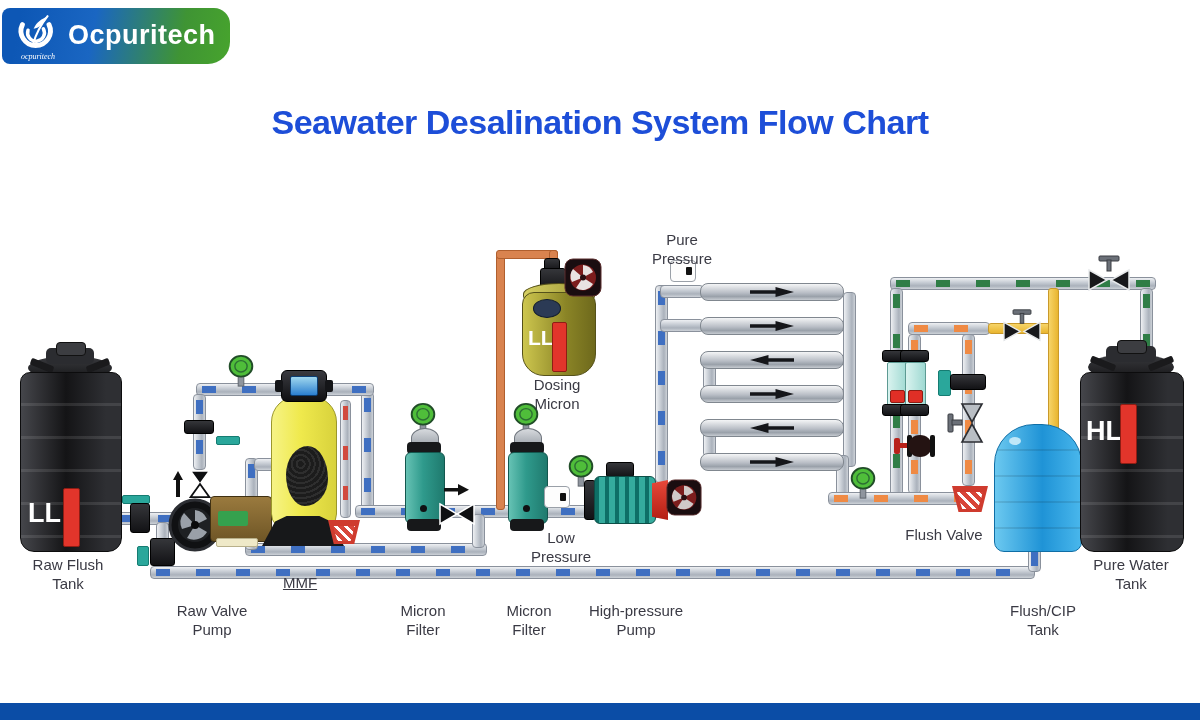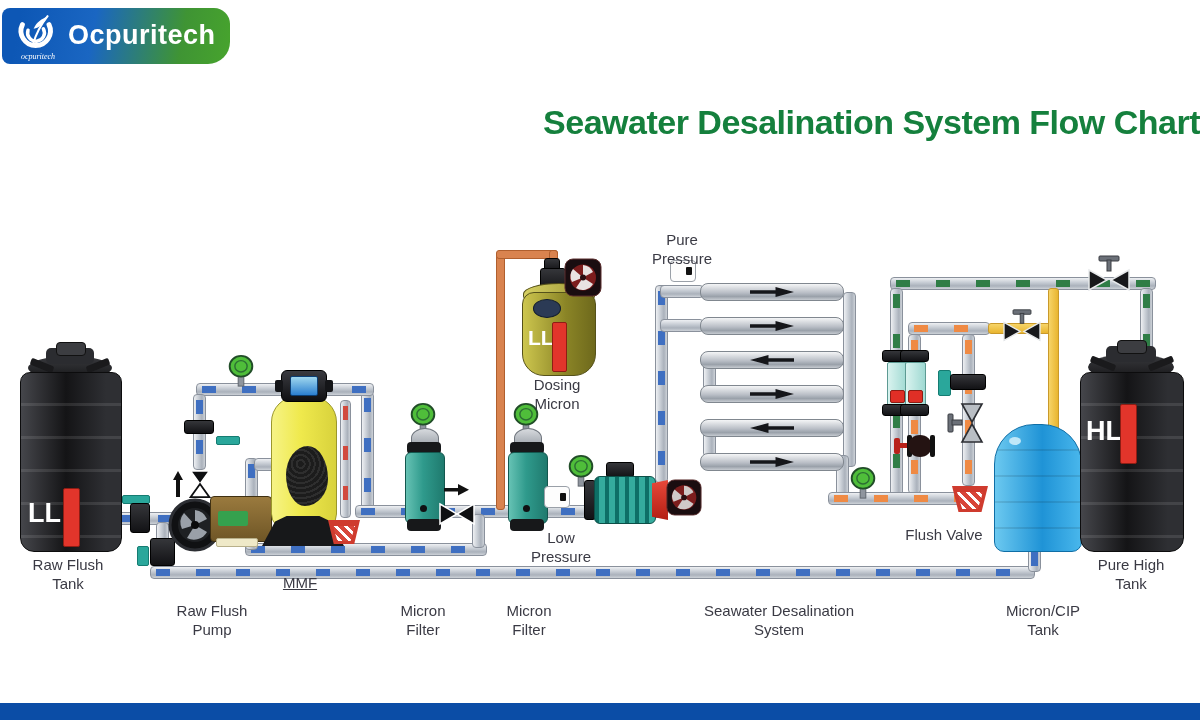--- a/index.html
+++ b/index.html
@@ -8,22 +8,22 @@
   .abs{position:absolute;}
   
   .banner{position:absolute;left:2px;top:8px;width:228px;height:56px;
           background:linear-gradient(100deg,#0d57b5 8%,#1a66c2 40%,#3f9434 78%,#47a42d 100%);
           border-radius:8px 16px 22px 8px;}
   .banner .mark{position:absolute;left:10px;top:4px;width:46px;height:42px;}
   .banner .script{position:absolute;left:6px;top:44px;width:60px;text-align:center;
           font:italic 8px "Liberation Serif",serif;color:#fff;}
   .banner .word{position:absolute;left:66px;top:12px;font-size:27px;font-weight:700;color:#fff;letter-spacing:.5px;}
   
-  .title{position:absolute;left:0;right:0;top:103px;text-align:right;
-         font-size:34px;font-weight:700;color:#15803d;letter-spacing:-.5px;}
+  .title{position:absolute;left:0;right:0;top:103px;text-align:center;
+         font-size:34px;font-weight:700;color:#1d4ed8;letter-spacing:-.5px;}
   .footer{position:absolute;left:0;top:703px;width:1200px;height:17px;background:#0b4da6;}
   
   .lbl{position:absolute;font-size:15px;line-height:1.25;color:#3a3a44;text-align:center;}
   .nowrap{white-space:nowrap;}
   
   .pipe{position:absolute;border:1px solid #8a919c;box-sizing:border-box;}
   .pipe.h{height:13px;border-radius:4px;background:linear-gradient(180deg,#eef0f3,#c3c9d1 45%,#aab1bb 72%,#cdd2d8);}
   .pipe.v{width:13px;border-radius:4px;background:linear-gradient(90deg,#eef0f3,#c3c9d1 45%,#aab1bb 72%,#cdd2d8);}
   .pipe.h::after{content:"";position:absolute;left:5px;right:5px;top:2px;bottom:2px;
        background:repeating-linear-gradient(90deg,var(--dash,transparent) 0 14px,transparent 14px 40px);}
@@ -179,21 +179,21 @@
         <path d="M27 27 L27 12 A15 15 0 0 1 39 21 Z"></path>
         <path d="M27 27 L39 34 A15 15 0 0 1 19 40 Z"></path>
         <path d="M27 27 L14 31 A15 15 0 0 1 16 15 Z"></path>
       </g>
       <circle cx="27" cy="27" r="4" fill="#0a0a0b"></circle>
     </svg>
     <div class="motor-brown" style="left:210px;top:496px;width:60px;height:44px;"></div>
     <div class="abs" style="left:218px;top:511px;width:30px;height:15px;background:#35a14e;border-radius:2px;"></div>
     <div class="abs" style="left:216px;top:538px;width:40px;height:7px;background:#efe9c8;border:1px solid #b8b08a;border-radius:2px;"></div>
   </div>
-  <div class="lbl" style="left:167px;top:602px;width:90px;">Raw Flush Pump</div>
+  <div class="lbl" style="left:167px;top:602px;width:90px;">Raw Valve Pump</div>
 
   <svg class="abs" style="left:226px;top:354px;" width="30" height="34" viewBox="0 0 30 36">
     <rect x="12" y="22" width="6" height="12" fill="#8f959e" stroke="#5d636b"></rect>
     <ellipse cx="15" cy="13" rx="12" ry="11" fill="#4fbe3a" stroke="#214d28" stroke-width="2"></ellipse>
     <ellipse cx="15" cy="13" rx="6.5" ry="6" fill="none" stroke="#2c6e33" stroke-width="1.5"></ellipse>
   </svg>
 
   <div>
     <div class="mmf" style="left:271px;top:396px;width:64px;height:132px;"></div>
     <div class="blob" style="left:286px;top:446px;width:42px;height:60px;"></div>
@@ -283,20 +283,21 @@
       <rect x="1" y="3" width="36" height="37" rx="8" fill="#1a0d10" stroke="#5a2c2c"></rect>
       <circle cx="19" cy="21.5" r="13" fill="#7c1d1d"></circle>
       <g fill="#cfc9c8">
         <path d="M19 21.5 L19 9 A12 12 0 0 1 29 16 Z"></path>
         <path d="M19 21.5 L29 28 A12 12 0 0 1 12 32 Z"></path>
         <path d="M19 21.5 L8 26 A12 12 0 0 1 9 13 Z"></path>
       </g>
       <circle cx="19" cy="21.5" r="3" fill="#2a0f12"></circle>
     </svg>
   </div>
+  <div class="lbl" style="left:581px;top:602px;width:110px;">High-pressure Pump</div>
 
   <div class="sensor" style="left:670px;top:260px;"></div>
   <div class="lbl" style="left:646px;top:231px;width:72px;">Pure Pressure</div>
 
   <div>
     <div class="vessel" style="top:283px;">
         <div class="arr"></div>
       </div>
     <div class="vessel" style="top:317px;">
         <div class="arr"></div>
@@ -307,21 +308,20 @@
     <div class="vessel" style="top:385px;">
         <div class="arr"></div>
       </div>
     <div class="vessel" style="top:419px;">
         <div class="arr left"></div>
       </div>
     <div class="vessel" style="top:453px;">
         <div class="arr"></div>
       </div>
   </div>
-  <div class="lbl" style="left:699px;top:602px;width:160px;">Seawater Desalination System</div>
 
   <svg class="abs" style="left:848px;top:466px;" width="30" height="34" viewBox="0 0 30 36">
     <rect x="12" y="22" width="6" height="12" fill="#8f959e" stroke="#5d636b"></rect>
     <ellipse cx="15" cy="13" rx="12" ry="11" fill="#4fbe3a" stroke="#214d28" stroke-width="2"></ellipse>
     <ellipse cx="15" cy="13" rx="6.5" ry="6" fill="none" stroke="#2c6e33" stroke-width="1.5"></ellipse>
   </svg>
 
   <div class="coup" style="left:882px;top:350px;width:29px;height:12px;"></div>
   <div class="fmtube" style="left:887px;top:362px;width:19px;height:42px;"></div>
   <div class="float" style="left:890px;top:390px;width:13px;height:11px;"></div>
@@ -362,28 +362,28 @@
   <svg class="abs" style="left:1086px;top:254px;" width="46" height="40" viewBox="0 0 46 40">
     <rect x="13" y="2" width="20" height="5" rx="1" fill="#6b7078" stroke="#3a3d42"></rect>
     <rect x="21" y="6" width="4" height="11" fill="#6b7078" stroke="#3a3d42"></rect>
     <path d="M3 16 L21 26 L3 36 Z" fill="#17181b" stroke="#e8eaec" stroke-width="1.5"></path>
     <path d="M43 16 L25 26 L43 36 Z" fill="#17181b" stroke="#e8eaec" stroke-width="1.5"></path>
   </svg>
 
   <div class="bluetank" style="left:994px;top:424px;width:86px;height:126px;">
     <div class="gleam"></div>
   </div>
-  <div class="lbl" style="left:1001px;top:602px;width:84px;">Micron/CIP Tank</div>
+  <div class="lbl" style="left:1001px;top:602px;width:84px;">Flush/CIP Tank</div>
 
   <div>
     <div class="lidA" style="left:1088px;top:354px;width:86px;height:26px;"></div>
     <div class="spike" style="left:1090px;top:360px;width:26px;height:7px;transform:rotate(22deg);"></div>
     <div class="spike" style="left:1148px;top:360px;width:26px;height:7px;transform:rotate(-22deg);"></div>
     <div class="lidB" style="left:1106px;top:346px;width:50px;height:16px;"></div>
     <div class="knob" style="left:1117px;top:340px;width:28px;height:12px;"></div>
     <div class="tankbody" style="left:1080px;top:372px;width:102px;height:178px;"></div>
     <div class="abs mark" style="left:1086px;top:416px;font-size:27px;">HL</div>
     <div class="levelbar" style="left:1120px;top:404px;width:15px;height:58px;"></div>
   </div>
-  <div class="lbl" style="left:1086px;top:556px;width:90px;">Pure High Tank</div>
+  <div class="lbl" style="left:1086px;top:556px;width:90px;">Pure Water Tank</div>
 
   <div class="footer"></div>
 </div>
 
 </body></html>

